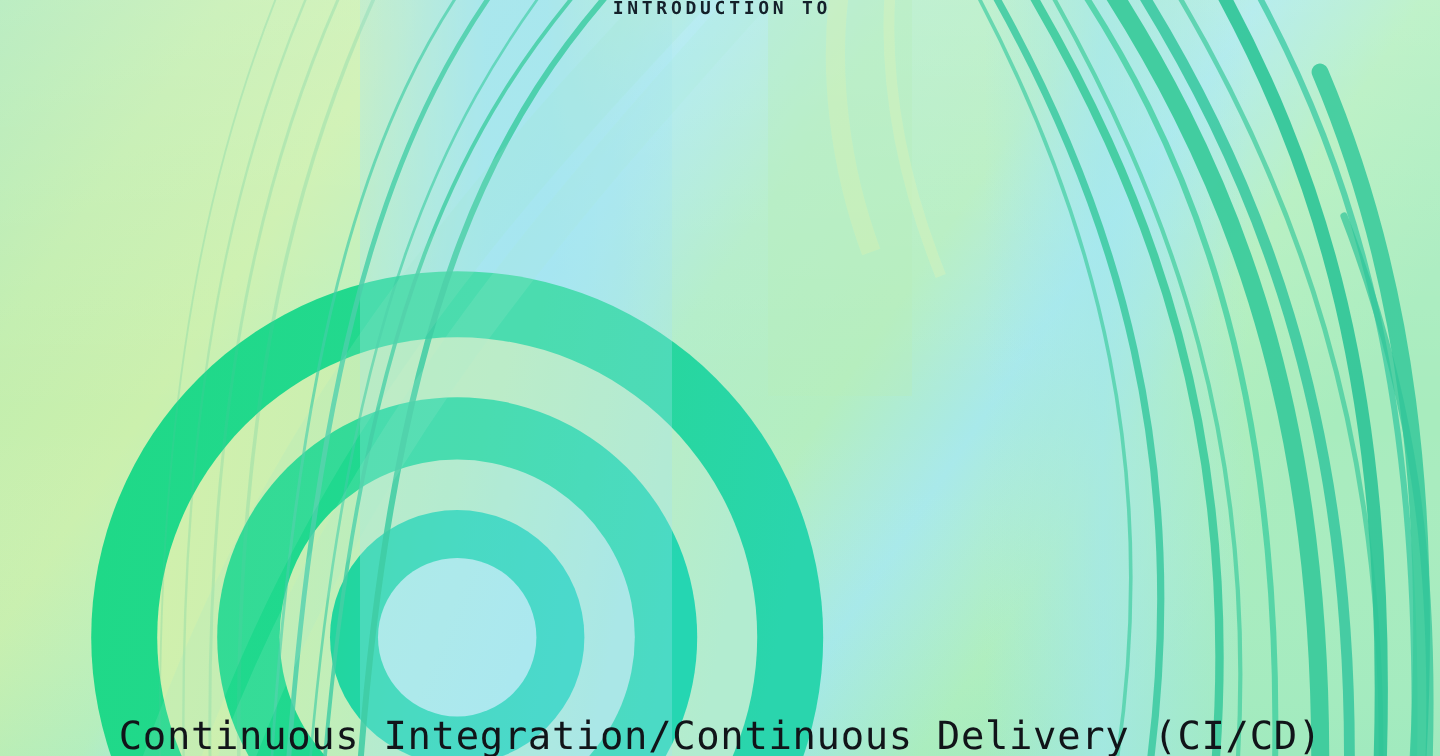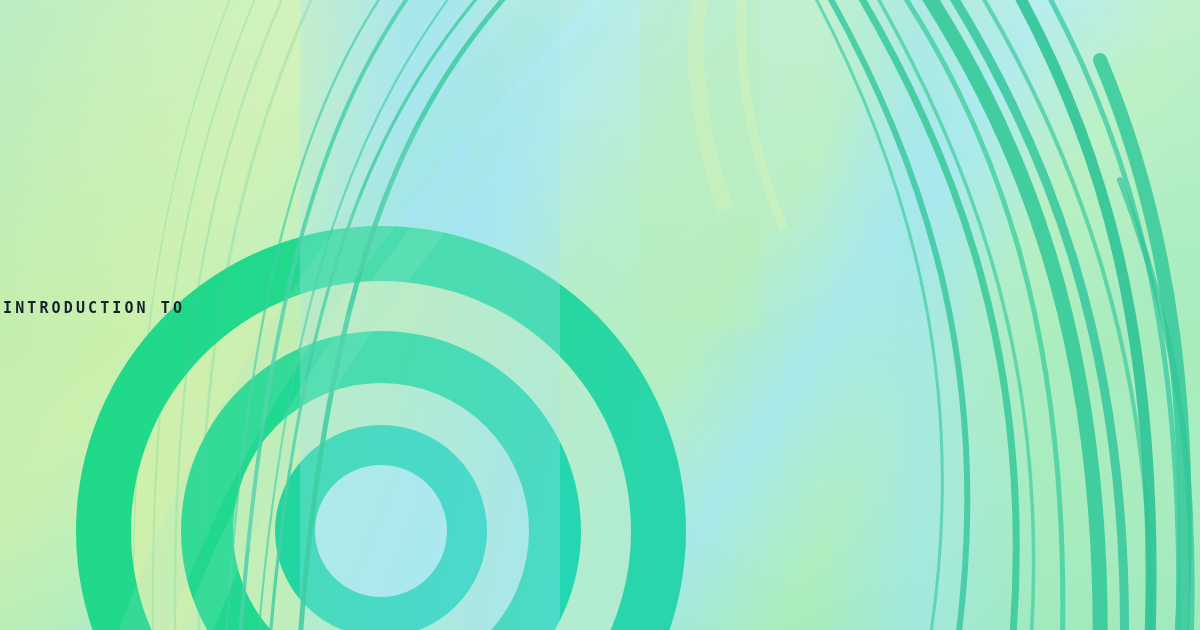--- a/index.html
+++ b/index.html
@@ -20,21 +20,21 @@
     width: 1200px;
     height: 630px;
     display: block;
   }
   #text-layer {
     position: absolute;
     inset: 0;
     width: 1200px;
     height: 630px;
     display: flex;
-    flex-direction: row;
+    flex-direction: column;
     align-items: center;
     justify-content: space-between;
     pointer-events: none;
   }
   #eyebrow {
     font-family: "DejaVu Sans Mono", "Liberation Mono", monospace;
     font-size: 15px;
     font-weight: 700;
     letter-spacing: 3.1px;
     color: #14202a;
@@ -190,15 +190,16 @@
 
       <g opacity="0.30">
         <path d="M 700 -10 C 690 60 700 140 726 210" fill="none" stroke="#e4f4ae" stroke-width="16"></path>
         <path d="M 742 -10 C 736 70 752 150 784 230" fill="none" stroke="#e8f5b4" stroke-width="9"></path>
       </g>
     </g>
   </svg>
 
   <div id="text-layer">
     <div id="eyebrow">INTRODUCTION TO</div>
+    <h1 id="headline">Continuous Integration/Continuous Delivery (CI/CD)</h1>
   </div>
 
 </div>
 
 </body></html>

